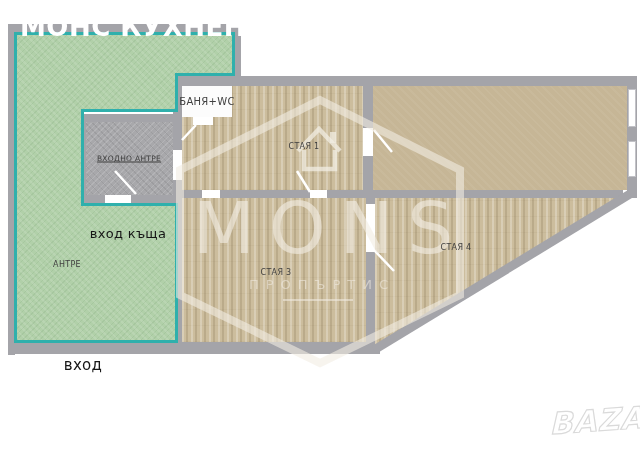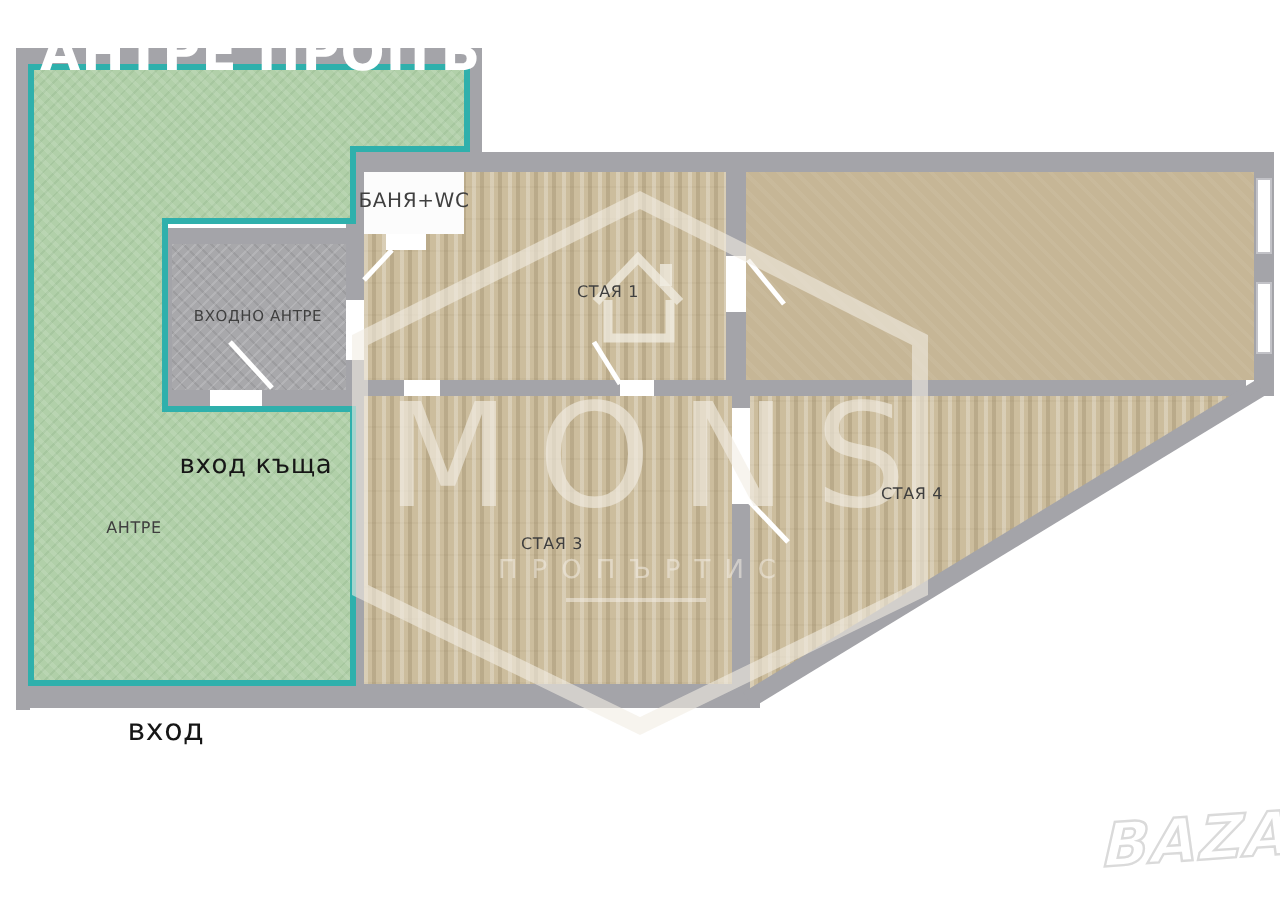--- a/index.html
+++ b/index.html
@@ -118,25 +118,25 @@
     <g stroke="rgba(242,237,227,0.75)" fill="none" stroke-width="4.5">
       <path d="M298 151 L319 129 L340 151 M304 150 L304 169 L335 169 L335 150"></path>
       <rect x="330" y="132" width="6" height="11" fill="rgba(242,237,227,0.75)" stroke="none"></rect>
     </g>
     <text x="330" y="253" text-anchor="middle" font-size="72" letter-spacing="14" fill="rgba(242,237,227,0.62)" font-family="DejaVu Sans, sans-serif">MONS</text>
     <text x="322" y="289" text-anchor="middle" font-size="13" letter-spacing="7" fill="rgba(242,237,227,0.55)" font-family="DejaVu Sans, sans-serif">ПРОПЪРТИС</text>
     <line x1="283" y1="300" x2="353" y2="300" stroke="rgba(242,237,227,0.55)" stroke-width="2"></line>
   </svg>
 
   <div class="lbl" style="left:67px;top:264px;font-size:8px;">АНТРЕ</div>
-  <div class="lbl" style="left:129px;top:158px;font-size:7.5px;">ВХОДНО АНТРЕ</div>
+  <div class="lbl" style="left:129px;top:158px;font-size:7.5px;text-decoration:underline;">ВХОДНО АНТРЕ</div>
   <div class="lbl" style="left:207px;top:101px;font-size:10px;">БАНЯ+WC</div>
   <div class="lbl" style="left:272px;top:146px;font-size:8px;margin-left:32px;">СТАЯ 1</div>
   <div class="lbl" style="left:276px;top:272px;font-size:8px;">СТАЯ 3</div>
   <div class="lbl" style="left:456px;top:247px;font-size:8px;">СТАЯ 4</div>
 
   <div class="lbl" style="left:128px;top:212px;font-size:13px;color:#161616;margin-top:21px;">вход къща</div>
   <div class="lbl" style="left:83px;top:365px;font-size:15px;color:#161616;">вход</div>
 
-  <div id="title">АНТРЕ ПРОПЪРТИС</div>
+  <div id="title">МОНС КУХНЕНСКИ</div>
   <div id="bazar">BAZAR</div>
 
 </div>
 
 </body></html>

